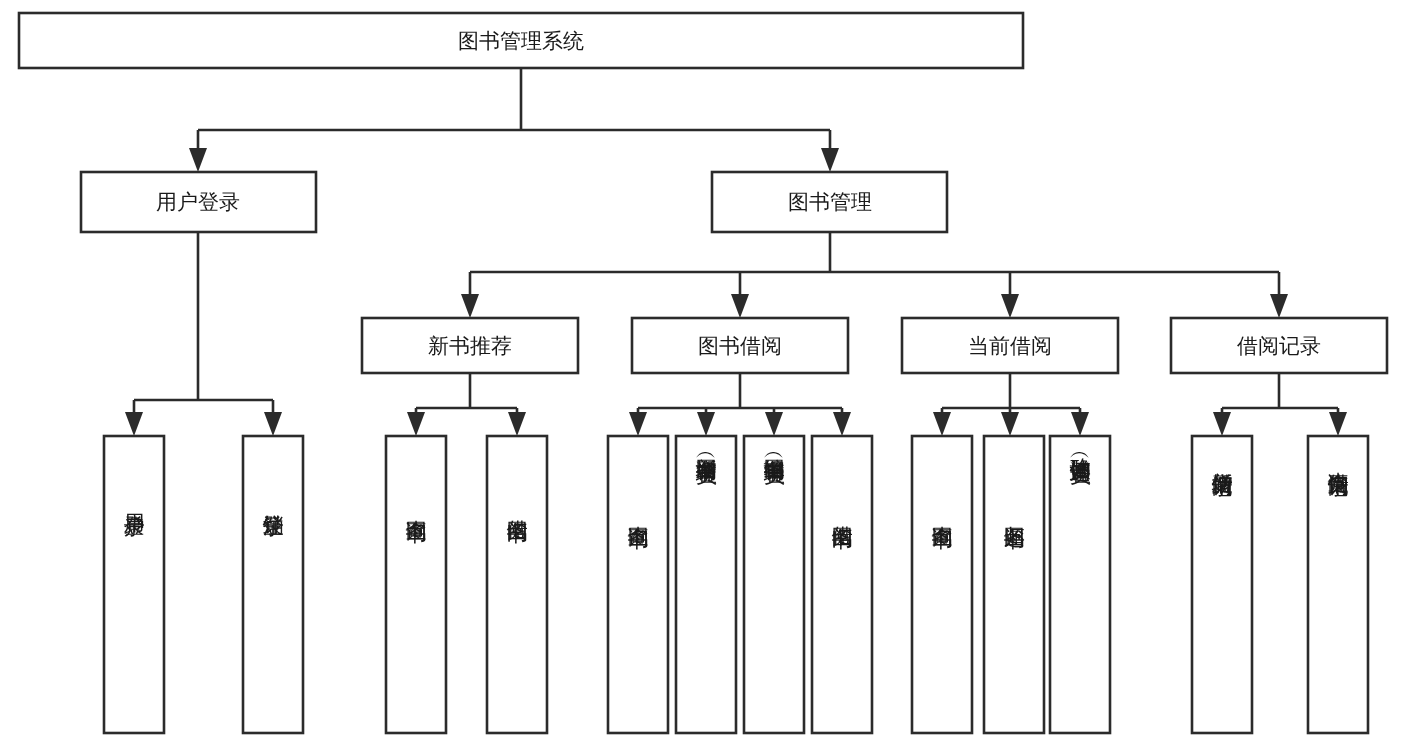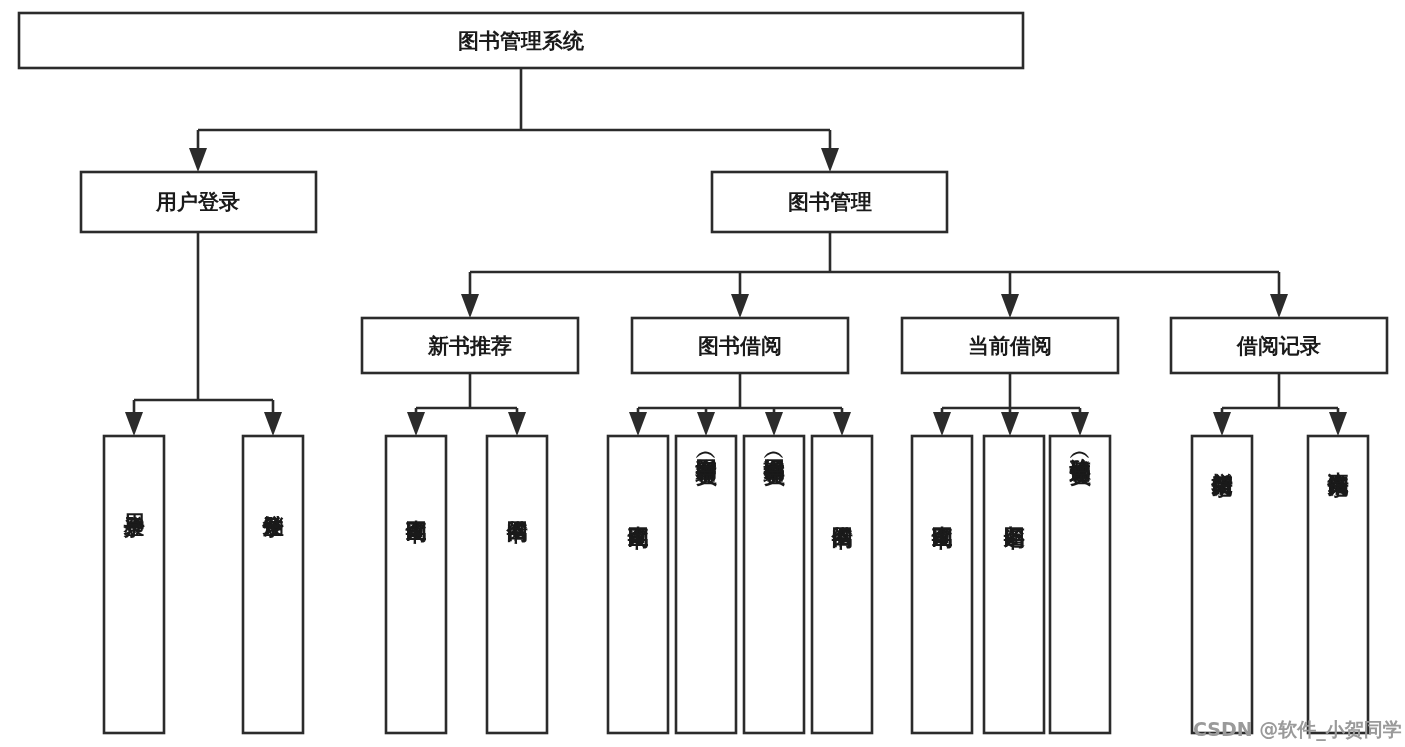--- a/index.html
+++ b/index.html
@@ -11,21 +11,20 @@
     width: 1405px;
     height: 747px;
     font-family: "DejaVu Sans", "Liberation Sans", sans-serif;
     overflow: hidden;
     position: relative;
   }
   #diagram-root {
     position: relative;
     width: 1405px;
     height: 747px;
-    font-weight: bold;
   }
   svg.diagram {
     position: absolute;
     left: 0;
     top: 0;
     width: 1405px;
     height: 747px;
   }
   .node-box {
     fill: #ffffff;
@@ -197,15 +196,14 @@
   <div class="leaf-label" style="left:608px; top:509px; width:60px; height:220px;">查询图书</div>
   <div class="leaf-label" style="left:676px; top:441px; width:60px; height:290px;">新增图书（管理员）</div>
   <div class="leaf-label" style="left:744px; top:441px; width:60px; height:290px;">编辑图书（管理员）</div>
   <div class="leaf-label" style="left:812px; top:509px; width:60px; height:220px;">借阅图书</div>
   <div class="leaf-label" style="left:912px; top:509px; width:60px; height:220px;">查询图书</div>
   <div class="leaf-label" style="left:984px; top:509px; width:60px; height:220px;">归还图书</div>
   <div class="leaf-label" style="left:1050px; top:441px; width:60px; height:290px;">确认归还（管理员）</div>
   <div class="leaf-label" style="left:1192px; top:455px; width:60px; height:260px;">新增借阅记录</div>
   <div class="leaf-label" style="left:1308px; top:455px; width:60px; height:260px;">查询借阅记录</div>
 
-  <div class="watermark" style="left:1193px; top:717px;">CSDN @软件_小贺同学</div>
 
 </div>
 
 </body></html>

